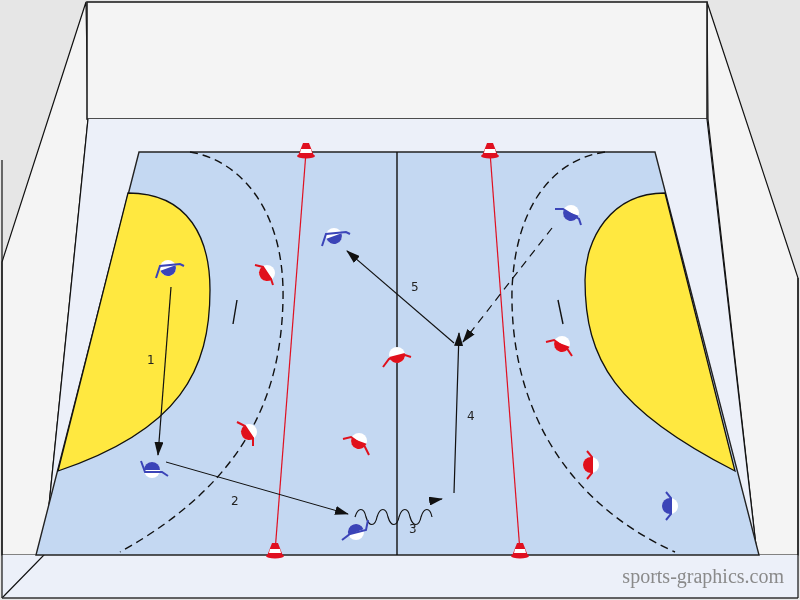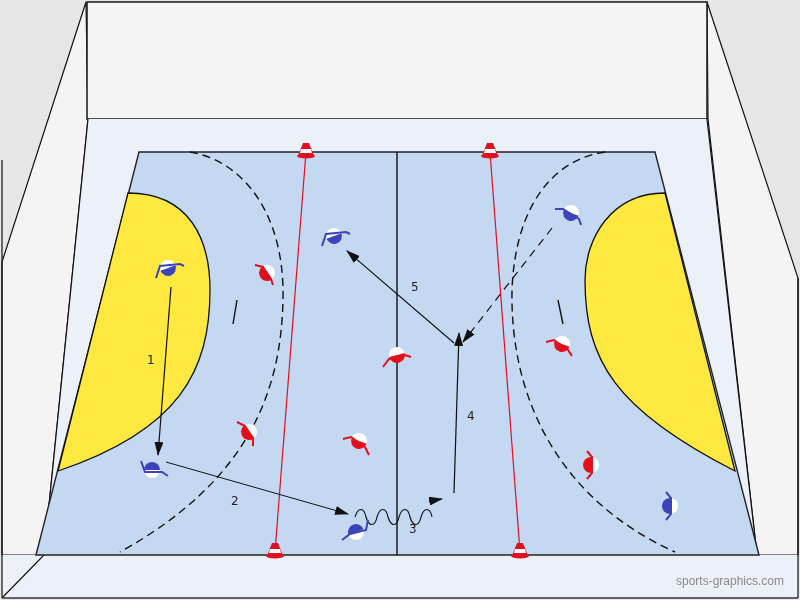--- a/index.html
+++ b/index.html
@@ -1,19 +1,19 @@
 <!DOCTYPE html>
 <html><head>
   <meta charset="utf-8">
   <style>
     html, body { margin: 0; padding: 0; background: #e6e6e6; }
     body { width: 800px; height: 600px; overflow: hidden; position: relative; font-family: "DejaVu Sans", sans-serif; }
     #stage { position: absolute; left: 0; top: 0; width: 800px; height: 600px; }
     .num { font-family: "DejaVu Sans", sans-serif; font-size: 12px; fill: #222; }
-    .watermark { position: absolute; right: 16px; bottom: 12px; font-family: Liberation Sans, sans-serif; font-size: 12px; color: #8a8a8a; }
+    .watermark { position: absolute; right: 16px; bottom: 12px; font-family: Liberation Serif, serif; font-size: 20px; color: #8a8a8a; }
   </style>
 </head>
 <body>
 
 <svg id="stage" viewBox="0 0 800 600" xmlns="http://www.w3.org/2000/svg">
   <defs>
     <marker id="arrowhead" markerWidth="10" markerHeight="8" refX="9" refY="4" orient="auto" markerUnits="userSpaceOnUse">
       <path d="M0,0 L10,4 L0,8 Z" fill="#111"></path>
     </marker>
     <marker id="arrowhead-big" markerWidth="14" markerHeight="9" refX="13" refY="4.5" orient="auto" markerUnits="userSpaceOnUse">

